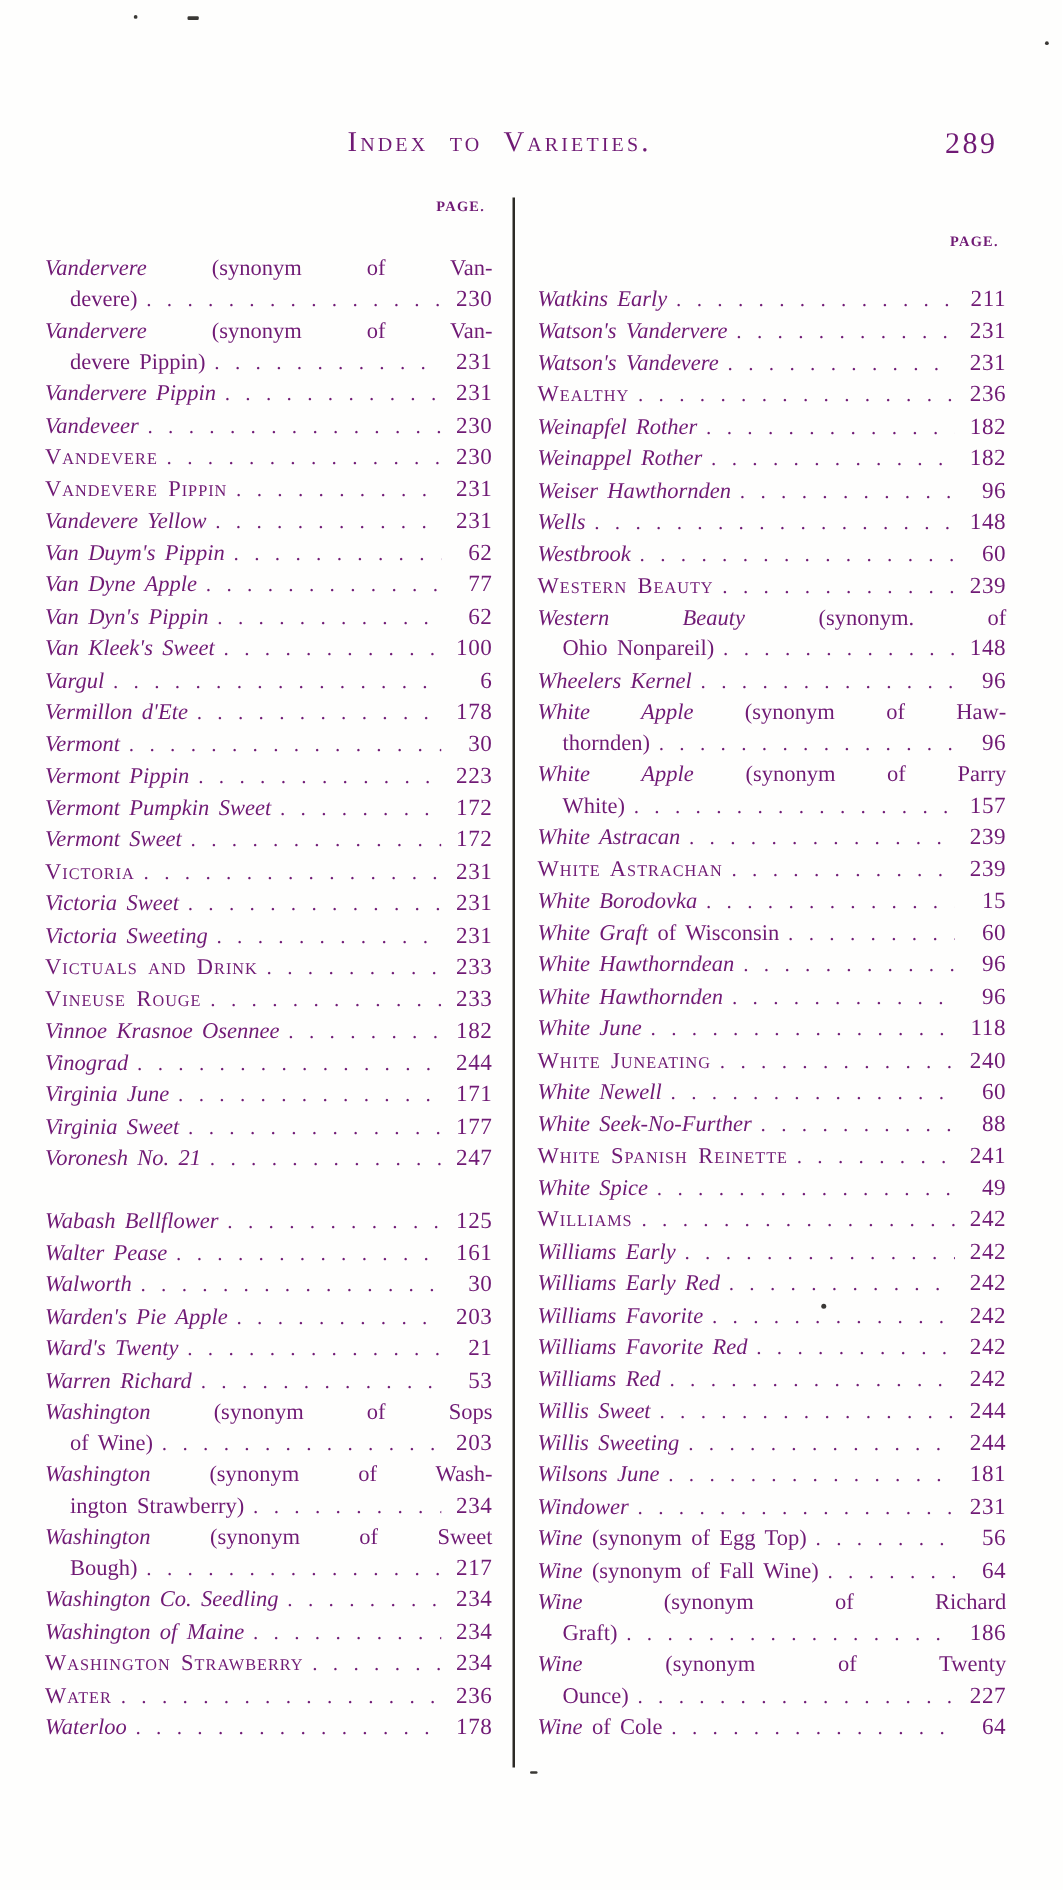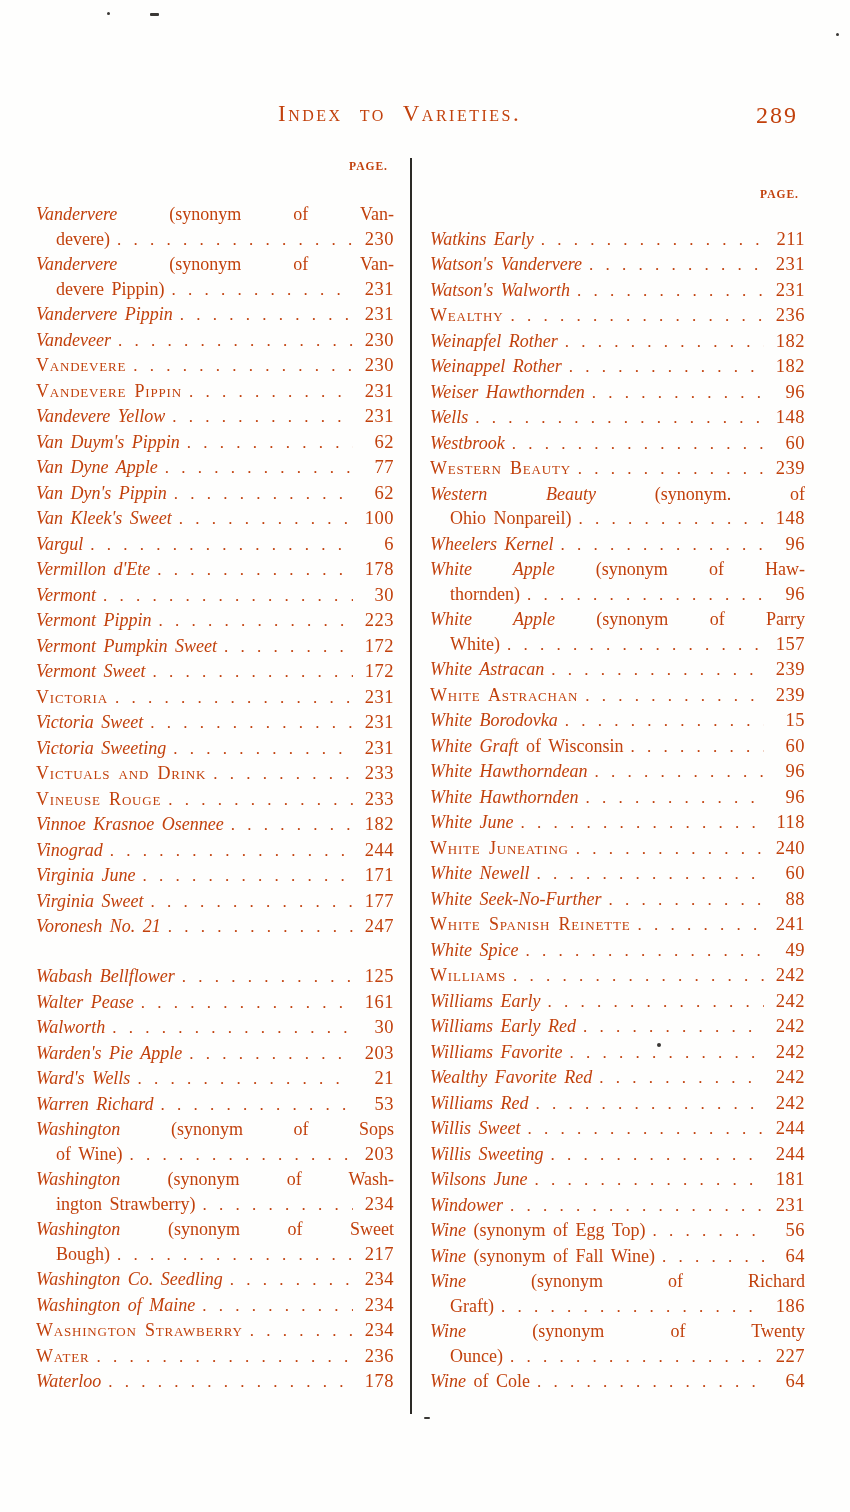--- a/index.html
+++ b/index.html
@@ -1,21 +1,21 @@
 <!DOCTYPE html>
 <html><head>
 <meta charset="utf-8">
 <style>
   html, body { margin: 0; padding: 0; background: #ffffff; }
   .page {
     position: relative;
     width: 850px;
     height: 1512px;
     background: #fefefd;
-    color: #c2410c;
+    color: #701a75;
     font-family: "Liberation Serif", "DejaVu Serif", serif;
     overflow: hidden;
   }
   .header { position: absolute; top: 0; left: 0; right: 0; height: 150px; }
   .title {
     position: absolute; left: 278px; top: 101px;
     font-size: 23px; font-variant: small-caps;
     letter-spacing: 2.5px; word-spacing: 9px; white-space: nowrap;
   }
   .folio { position: absolute; right: 52px; top: 102px; font-size: 24px; letter-spacing: 2px; }
@@ -293,21 +293,21 @@
           </div>
           <div class="entry">
             <div class="line final">
               <span class="nm"><span class="it">Warden's Pie Apple</span></span>
               <span class="leader"></span>
               <span class="pg">203</span>
             </div>
           </div>
           <div class="entry">
             <div class="line final">
-              <span class="nm"><span class="it">Ward's Wells</span></span>
+              <span class="nm"><span class="it">Ward's Twenty</span></span>
               <span class="leader"></span>
               <span class="pg">21</span>
             </div>
           </div>
           <div class="entry">
             <div class="line final">
               <span class="nm"><span class="it">Warren Richard</span></span>
               <span class="leader"></span>
               <span class="pg">53</span>
             </div>
@@ -385,21 +385,21 @@
           </div>
           <div class="entry">
             <div class="line final">
               <span class="nm"><span class="it">Watson's Vandervere</span></span>
               <span class="leader"></span>
               <span class="pg">231</span>
             </div>
           </div>
           <div class="entry">
             <div class="line final">
-              <span class="nm"><span class="it">Watson's Walworth</span></span>
+              <span class="nm"><span class="it">Watson's Vandevere</span></span>
               <span class="leader"></span>
               <span class="pg">231</span>
             </div>
           </div>
           <div class="entry">
             <div class="line final">
               <span class="nm"><span class="sc">Wealthy</span></span>
               <span class="leader"></span>
               <span class="pg">236</span>
             </div>
@@ -584,21 +584,21 @@
           </div>
           <div class="entry">
             <div class="line final">
               <span class="nm"><span class="it">Williams Favorite</span></span>
               <span class="leader"></span>
               <span class="pg">242</span>
             </div>
           </div>
           <div class="entry">
             <div class="line final">
-              <span class="nm"><span class="it">Wealthy Favorite Red</span></span>
+              <span class="nm"><span class="it">Williams Favorite Red</span></span>
               <span class="leader"></span>
               <span class="pg">242</span>
             </div>
           </div>
           <div class="entry">
             <div class="line final">
               <span class="nm"><span class="it">Williams Red</span></span>
               <span class="leader"></span>
               <span class="pg">242</span>
             </div>

